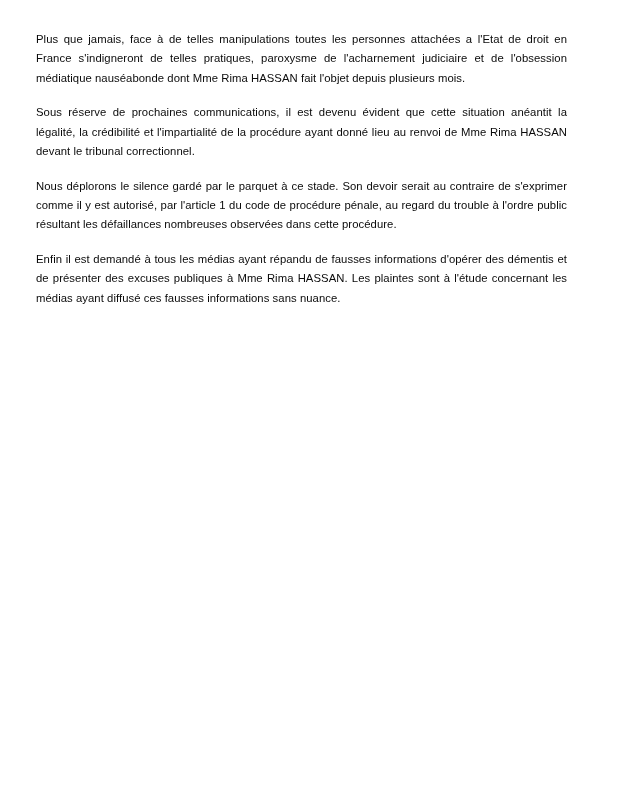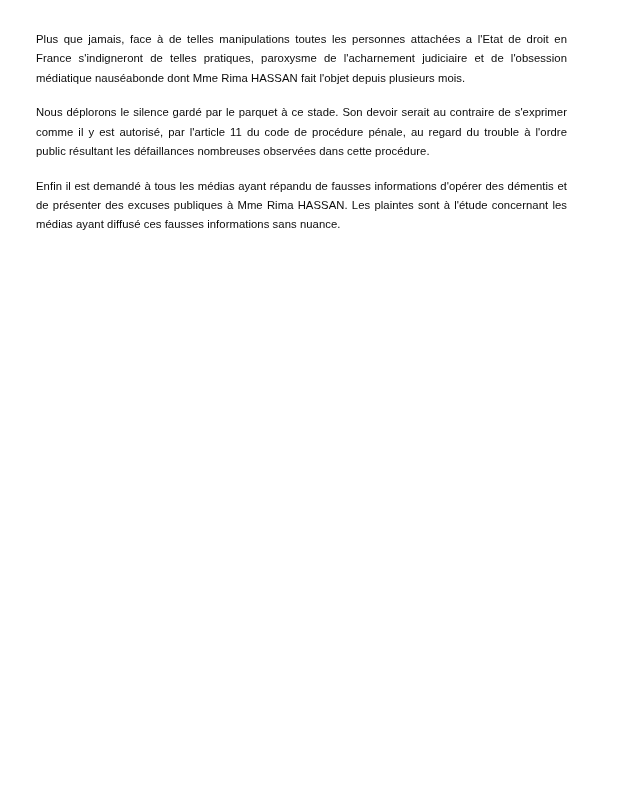--- a/index.html
+++ b/index.html
@@ -38,16 +38,17 @@
   .para:last-child {
     margin-bottom: 16px;
   }
 </style>
 </head>
 <body>
 
 <div class="page">
   <div class="doc-body">
     <p class="para">Plus que jamais, face à de telles manipulations toutes les personnes attachées a l'Etat de droit en France s'indigneront de telles pratiques, paroxysme de l'acharnement judiciaire et de l'obsession médiatique nauséabonde dont Mme Rima HASSAN fait l'objet depuis plusieurs mois.</p>
-    <p class="para">Nous déplorons le silence gardé par le parquet à ce stade. Son devoir serait au contraire de s'exprimer comme il y est autorisé, par l'article 11 du code de procédure pénale, au regard du trouble à l'ordre public résultant les défaillances nombreuses observées dans cette procédure.</p>
+    <p class="para">Sous réserve de prochaines communications, il est devenu évident que cette situation anéantit la légalité, la crédibilité et l'impartialité de la procédure ayant donné lieu au renvoi de Mme Rima HASSAN devant le tribunal correctionnel.</p>
+    <p class="para">Nous déplorons le silence gardé par le parquet à ce stade. Son devoir serait au contraire de s'exprimer comme il y est autorisé, par l'article 1 du code de procédure pénale, au regard du trouble à l'ordre public résultant les défaillances nombreuses observées dans cette procédure.</p>
     <p class="para">Enfin il est demandé à tous les médias ayant répandu de fausses informations d'opérer des démentis et de présenter des excuses publiques à Mme Rima HASSAN. Les plaintes sont à l'étude concernant les médias ayant diffusé ces fausses informations sans nuance.</p>
   </div>
 </div>
 
 </body></html>

